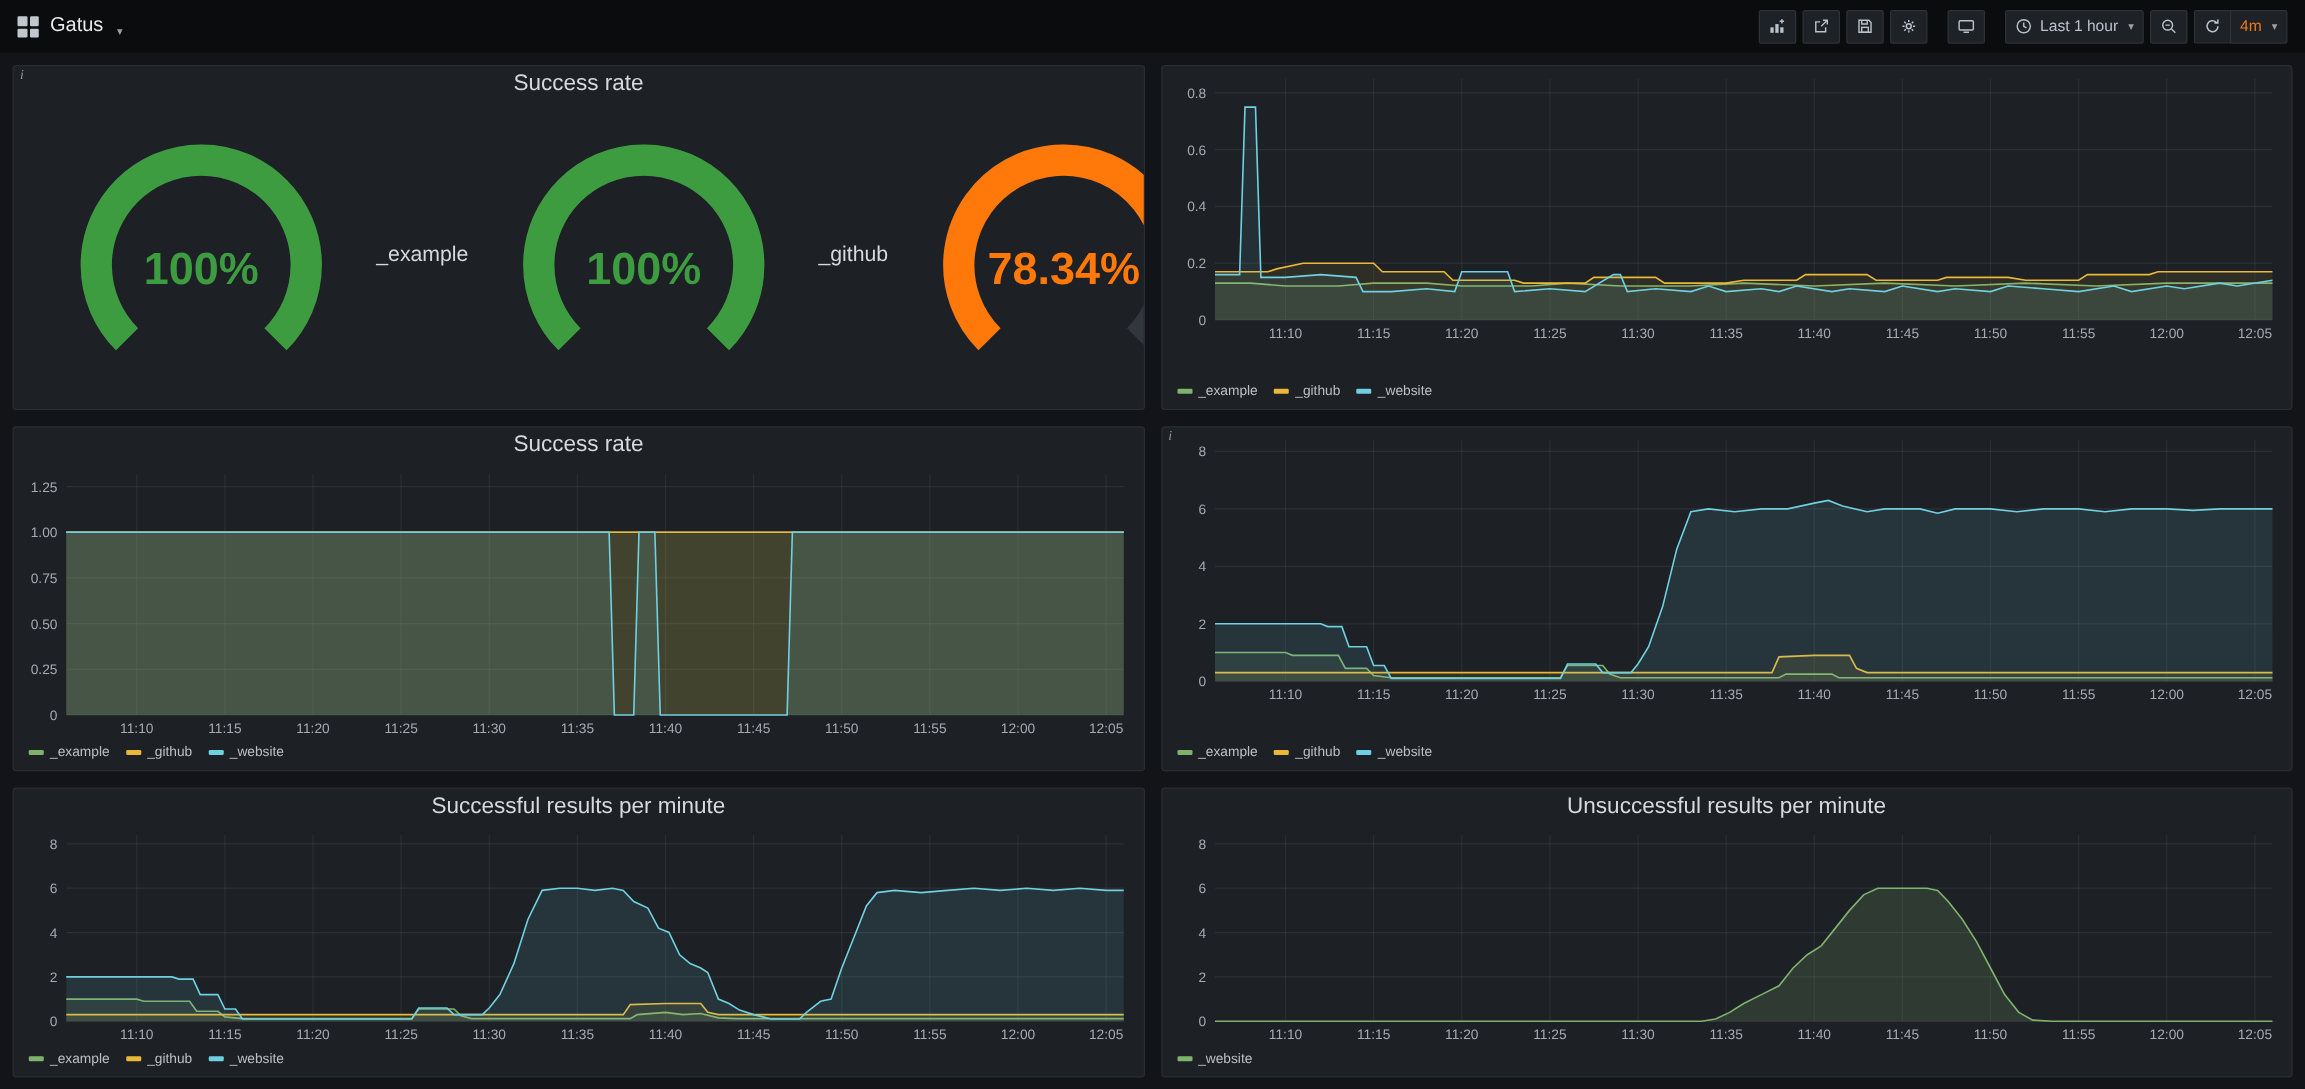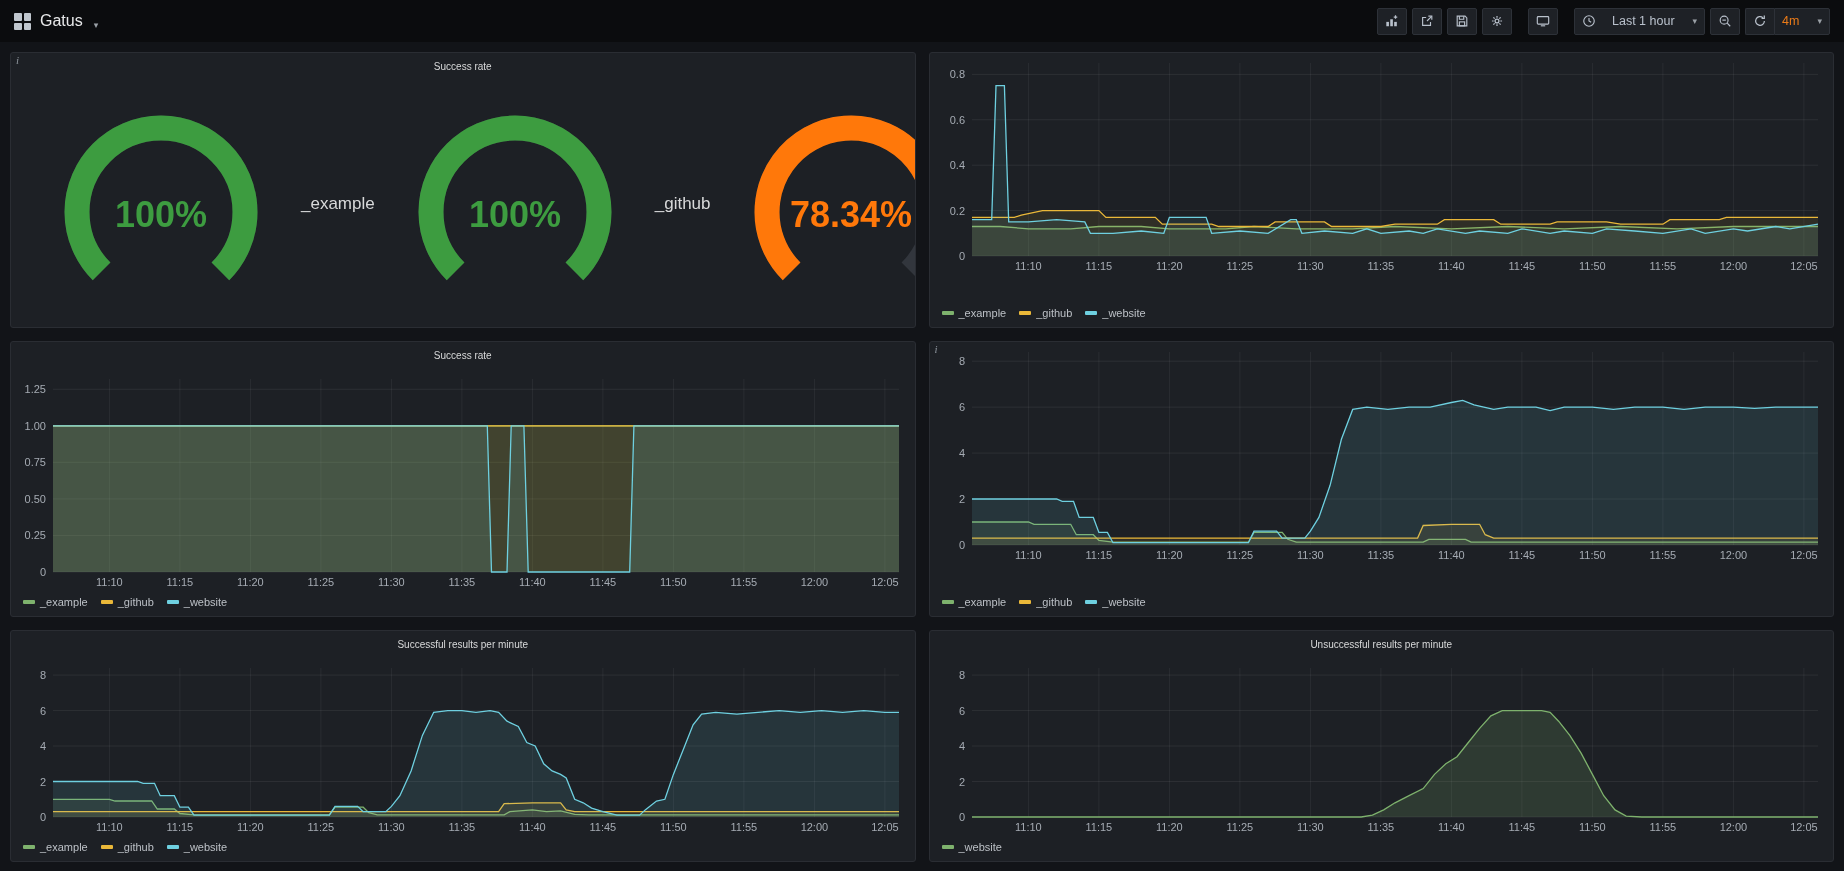--- a/index.html
+++ b/index.html
@@ -12,36 +12,36 @@
             justify-content:space-between; padding:0 14px; }
   .nav-left { display:flex; align-items:flex-end; gap:9px; }
   .apps-icon { width:17px; height:17px; display:grid; grid-template-columns:1fr 1fr;
                grid-template-rows:1fr 1fr; gap:2px; cursor:pointer; }
   .apps-icon span { background:#c0c7ce; border-radius:1px; }
   .dash-title { color:#e8e9ea; font-size:16px; cursor:pointer; }
   .caret { color:#9aa0a6; font-size:9px; margin-left:2px; }
   .nav-right { display:flex; align-items:center; gap:5px; }
   .nav-btn { height:27px; min-width:29px; background:#1e2126; border:1px solid #2d3138;
              border-radius:2px; display:flex; align-items:center; 
-             gap:16px; padding:0 7px; color:#b9c1cc; font-size:12.5px; cursor:pointer; }
+             gap:6px; padding:0 7px; color:#b9c1cc; font-size:12.5px; cursor:pointer; }
   .nav-btn svg { width:14px; height:14px; display:block; }
   .nav-sep { width:6px; }
   .refresh-combo { display:flex; }
   .refresh-combo .nav-btn:first-child { border-right:none; border-radius:2px 0 0 2px; }
   .refresh-combo .nav-btn:last-child { border-radius:0 2px 2px 0; }
   .interval { color:#eb7b18; }
 
   
   .dashboard { padding:10px 10px 0 10px; display:grid; grid-template-columns:1fr 1fr;
                grid-template-rows:276px 276px 232px; gap:13px; }
   .panel { background:#1d2025; border:1px solid #2a2d33; border-radius:3px;
            display:flex; flex-direction:column; position:relative; overflow:hidden; }
   .panel-header { flex:0 0 27px; display:flex; align-items:center; justify-content:center;
                   cursor:pointer; }
-  .panel-title { font-size:10px; font-weight:500; color:#d8d9da; }
+  .panel-title { font-size:18px; font-weight:500; color:#d8d9da; }
   .info-corner { position:absolute; top:1px; left:5px; color:#8e959d; font-size:11px;
                  font-style:italic; font-family:"Liberation Serif", serif;
                  cursor:pointer; z-index:2; }
   .chart { flex:1; position:relative; cursor:crosshair; }
   .chart svg { display:block; }
   .legend { flex:0 0 23px; display:flex; align-items:flex-start; gap:13px;
             padding:3px 0 0 12px; }
   .legend-item { display:flex; align-items:center; gap:5px; font-size:11px;
                  color:#bcc0c6; cursor:pointer; }
   .legend-swatch { width:12px; height:4px; border-radius:1px; display:inline-block; }

